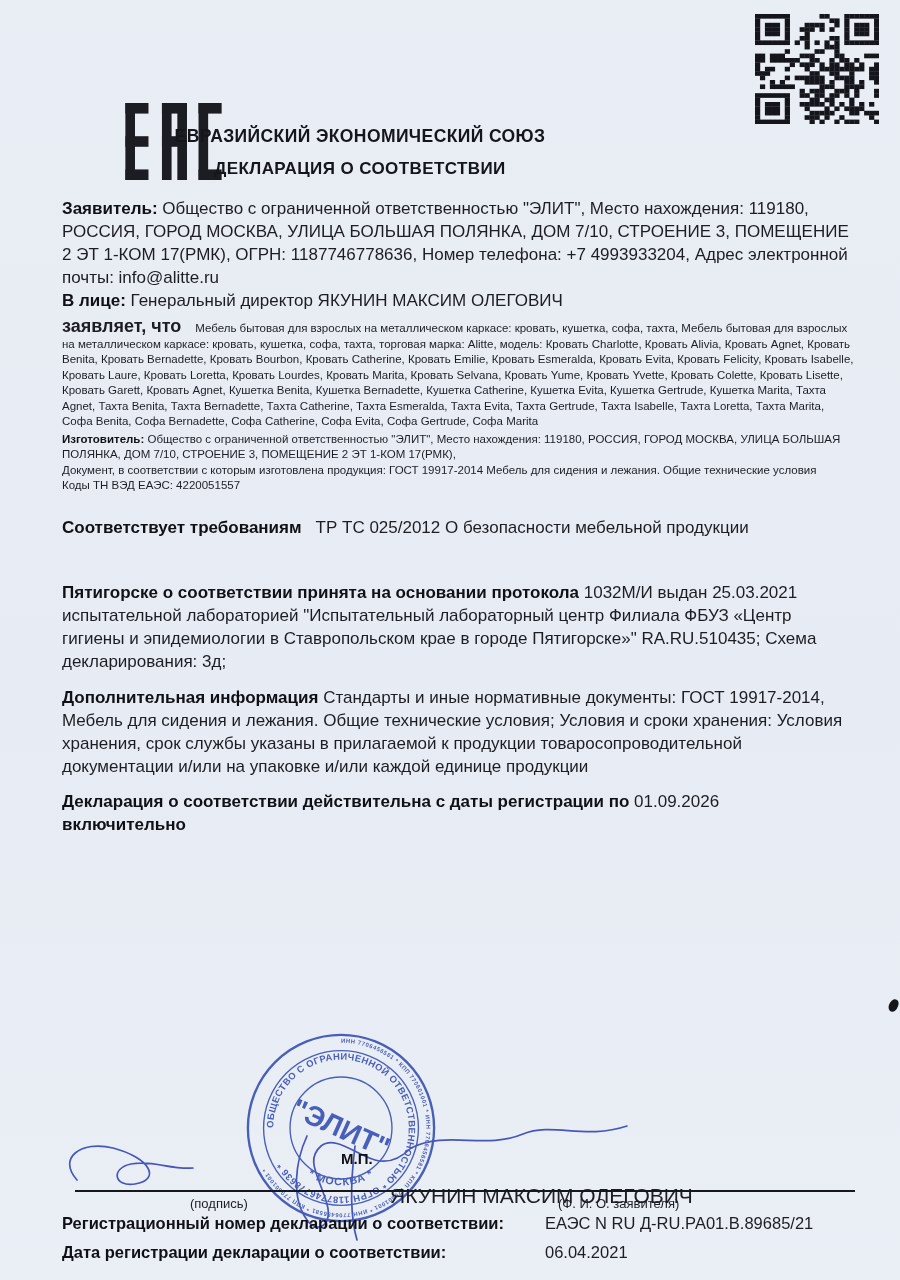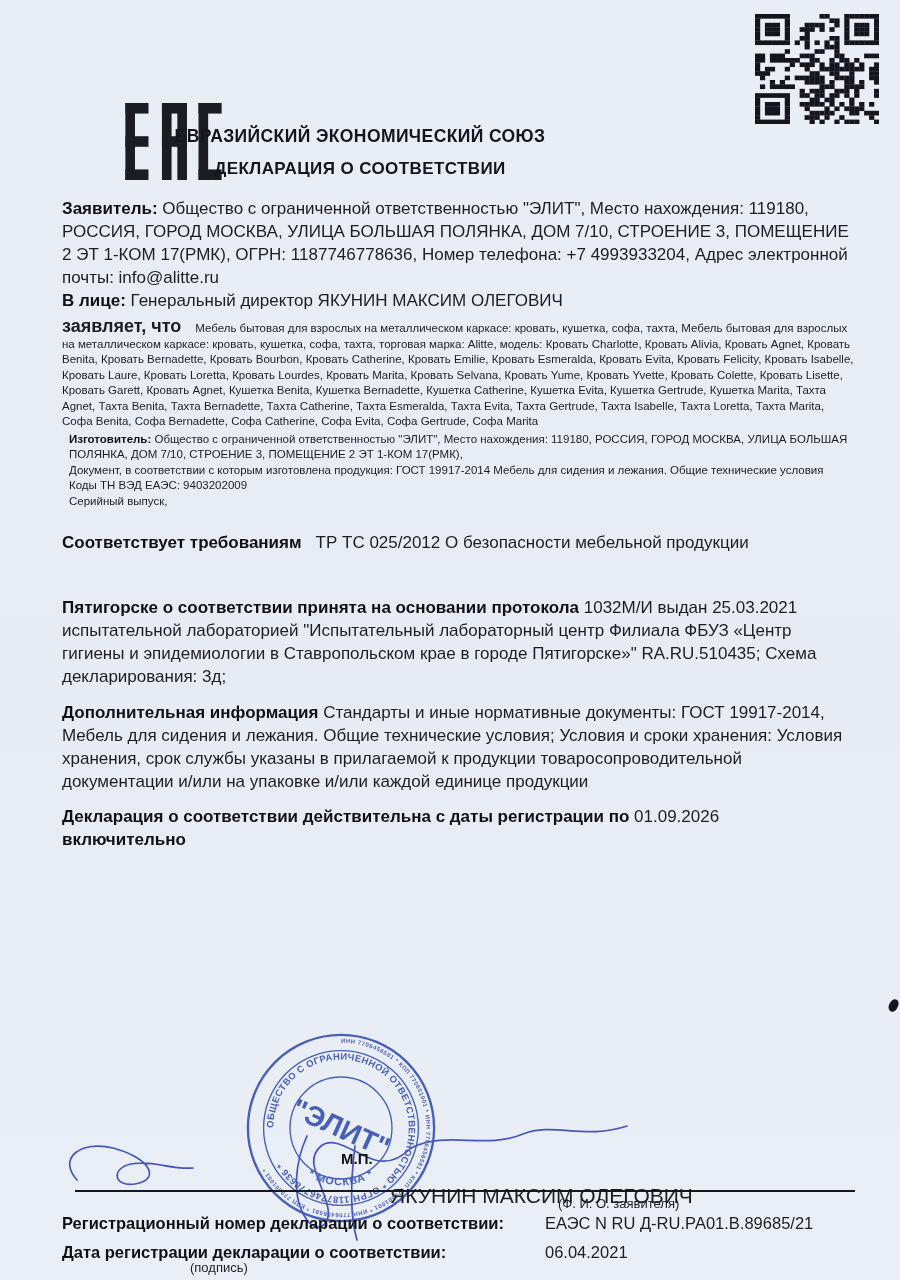--- a/index.html
+++ b/index.html
@@ -15,33 +15,33 @@
   .titles{position:absolute;left:60px;right:240px;top:126px;text-align:center;}
   .title-l1{font-size:17.5px;font-weight:bold;letter-spacing:.4px;color:#15161c;}
   .title-l2{font-size:17px;font-weight:bold;letter-spacing:.4px;color:#15161c;margin-top:12px;}
   
   .content{position:absolute;top:197px;left:62px;right:43px;}
   .p-lg{font-size:17px;line-height:23px;margin:0;}
   .p-sm{font-size:11.5px;line-height:15.5px;margin:0;}
   b.lbl{color:#101116;}
   .lbl-lg{font-size:18px;font-weight:bold;}
   .declares{margin-top:7px;}
-  .manu{margin-top:2px;margin-left:7px;}
+  .manu{margin-top:2px;}
   .compliance{margin-top:22px;}
   .basis{margin-top:42px;}
   .additional{margin-top:13px;}
   .validity{margin-top:12px;}
   .gap{display:inline-block;width:14px;}
   
   .stamp{position:absolute;left:238px;top:1030px;opacity:.92;}
   .mp{position:absolute;left:341px;top:1150px;font-size:15px;font-weight:bold;color:#101116;}
   .sig-svg{position:absolute;left:55px;top:1118px;}
   .fio-name{position:absolute;left:390px;top:1184px;font-size:21px;color:#1d1e24;}
   .sign-line{position:absolute;left:75px;top:1190px;width:780px;height:2px;background:#17181d;}
-  .cap-sign{position:absolute;left:190px;top:1260px;font-size:13px;}
+  .cap-sign{position:absolute;left:190px;top:1196px;font-size:13px;}
   .cap-fio{position:absolute;left:558px;top:1196px;font-size:13px;}
   .reg-row{position:absolute;left:62px;right:43px;font-size:16.5px;}
   .reg-row .lab{font-weight:bold;color:#101116;}
   .reg-row .val{position:absolute;left:483px;top:0;font-weight:normal;}
   .row-num{top:1214px;}
   .row-date{top:1243px;}
   .ink-speck{position:absolute;left:889px;top:999px;width:9px;height:13px;background:#15151c;border-radius:60% 40% 55% 45%;transform:rotate(18deg);}
 </style>
 </head>
 <body>
@@ -378,22 +378,21 @@
 
     <p class="p-lg"><b class="lbl">Заявитель:</b> <span>Общество с ограниченной ответственностью "ЭЛИТ", Место нахождения: 119180, РОССИЯ, ГОРОД МОСКВА, УЛИЦА БОЛЬШАЯ ПОЛЯНКА, ДОМ 7/10, СТРОЕНИЕ 3, ПОМЕЩЕНИЕ 2 ЭТ 1-КОМ 17(РМК), ОГРН: 1187746778636, Номер телефона: +7 4993933204, Адрес электронной почты: info@alitte.ru</span></p>
 
     <p class="p-lg"><b class="lbl">В лице:</b> <span>Генеральный директор ЯКУНИН МАКСИМ ОЛЕГОВИЧ</span></p>
 
     <p class="p-sm declares"><span class="lbl-lg">заявляет, что</span><span class="gap"></span><span>Мебель бытовая для взрослых на металлическом каркасе: кровать, кушетка, софа, тахта, Мебель бытовая для взрослых на металлическом каркасе: кровать, кушетка, софа, тахта, торговая марка: Alitte, модель: Кровать Charlotte, Кровать Alivia, Кровать Agnet, Кровать Benita, Кровать Bernadette, Кровать Bourbon, Кровать Catherine, Кровать Emilie, Кровать Esmeralda, Кровать Evita, Кровать Felicity, Кровать Isabelle, Кровать Laure, Кровать Loretta, Кровать Lourdes, Кровать Marita, Кровать Selvana, Кровать Yume, Кровать Yvette, Кровать Colette, Кровать Lisette, Кровать Garett, Кровать Agnet, Кушетка Benita, Кушетка Bernadette, Кушетка Catherine, Кушетка Evita, Кушетка Gertrude, Кушетка Marita, Тахта Agnet, Тахта Benita, Тахта Bernadette, Тахта Catherine, Тахта Esmeralda, Тахта Evita, Тахта Gertrude, Тахта Isabelle, Тахта Loretta, Тахта Marita, Софа Benita, Софа Bernadette, Софа Catherine, Софа Evita, Софа Gertrude, Софа Marita</span></p>
 
     <div class="manu">
       <p class="p-sm"><b class="lbl">Изготовитель:</b> <span>Общество с ограниченной ответственностью "ЭЛИТ", Место нахождения: 119180, РОССИЯ, ГОРОД МОСКВА, УЛИЦА БОЛЬШАЯ ПОЛЯНКА, ДОМ 7/10, СТРОЕНИЕ 3, ПОМЕЩЕНИЕ 2 ЭТ 1-КОМ 17(РМК),</span></p>
       <p class="p-sm">Документ, в соответствии с которым изготовлена продукция: ГОСТ 19917-2014 Мебель для сидения и лежания. Общие технические условия</p>
-      <p class="p-sm">Коды ТН ВЭД ЕАЭС: 9403202009</p>
-      <p class="p-sm">Серийный выпуск,</p>
+      <p class="p-sm">Коды ТН ВЭД ЕАЭС: 4220051557</p>
     </div>
 
     <p class="p-lg compliance"><b class="lbl">Соответствует требованиям</b><span class="gap"></span><span>ТР ТС 025/2012 О безопасности мебельной продукции</span></p>
 
     <p class="p-lg basis"><b class="lbl">Пятигорске о соответствии принята на основании протокола</b> <span>1032М/И выдан 25.03.2021 испытательной лабораторией "Испытательный лабораторный центр Филиала ФБУЗ «Центр гигиены и эпидемиологии в Ставропольском крае в городе Пятигорске»" RA.RU.510435; Схема декларирования: 3д;</span></p>
 
     <p class="p-lg additional"><b class="lbl">Дополнительная информация</b> <span>Стандарты и иные нормативные документы: ГОСТ 19917-2014, Мебель для сидения и лежания. Общие технические условия; Условия и сроки хранения: Условия хранения, срок службы указаны в прилагаемой к продукции товаросопроводительной документации и/или на упаковке и/или каждой единице продукции</span></p>
 
     <p class="p-lg validity"><b class="lbl">Декларация о соответствии действительна с даты регистрации по</b> <span>01.09.2026</span><br><b class="lbl">включительно</b></p>
   </div>

